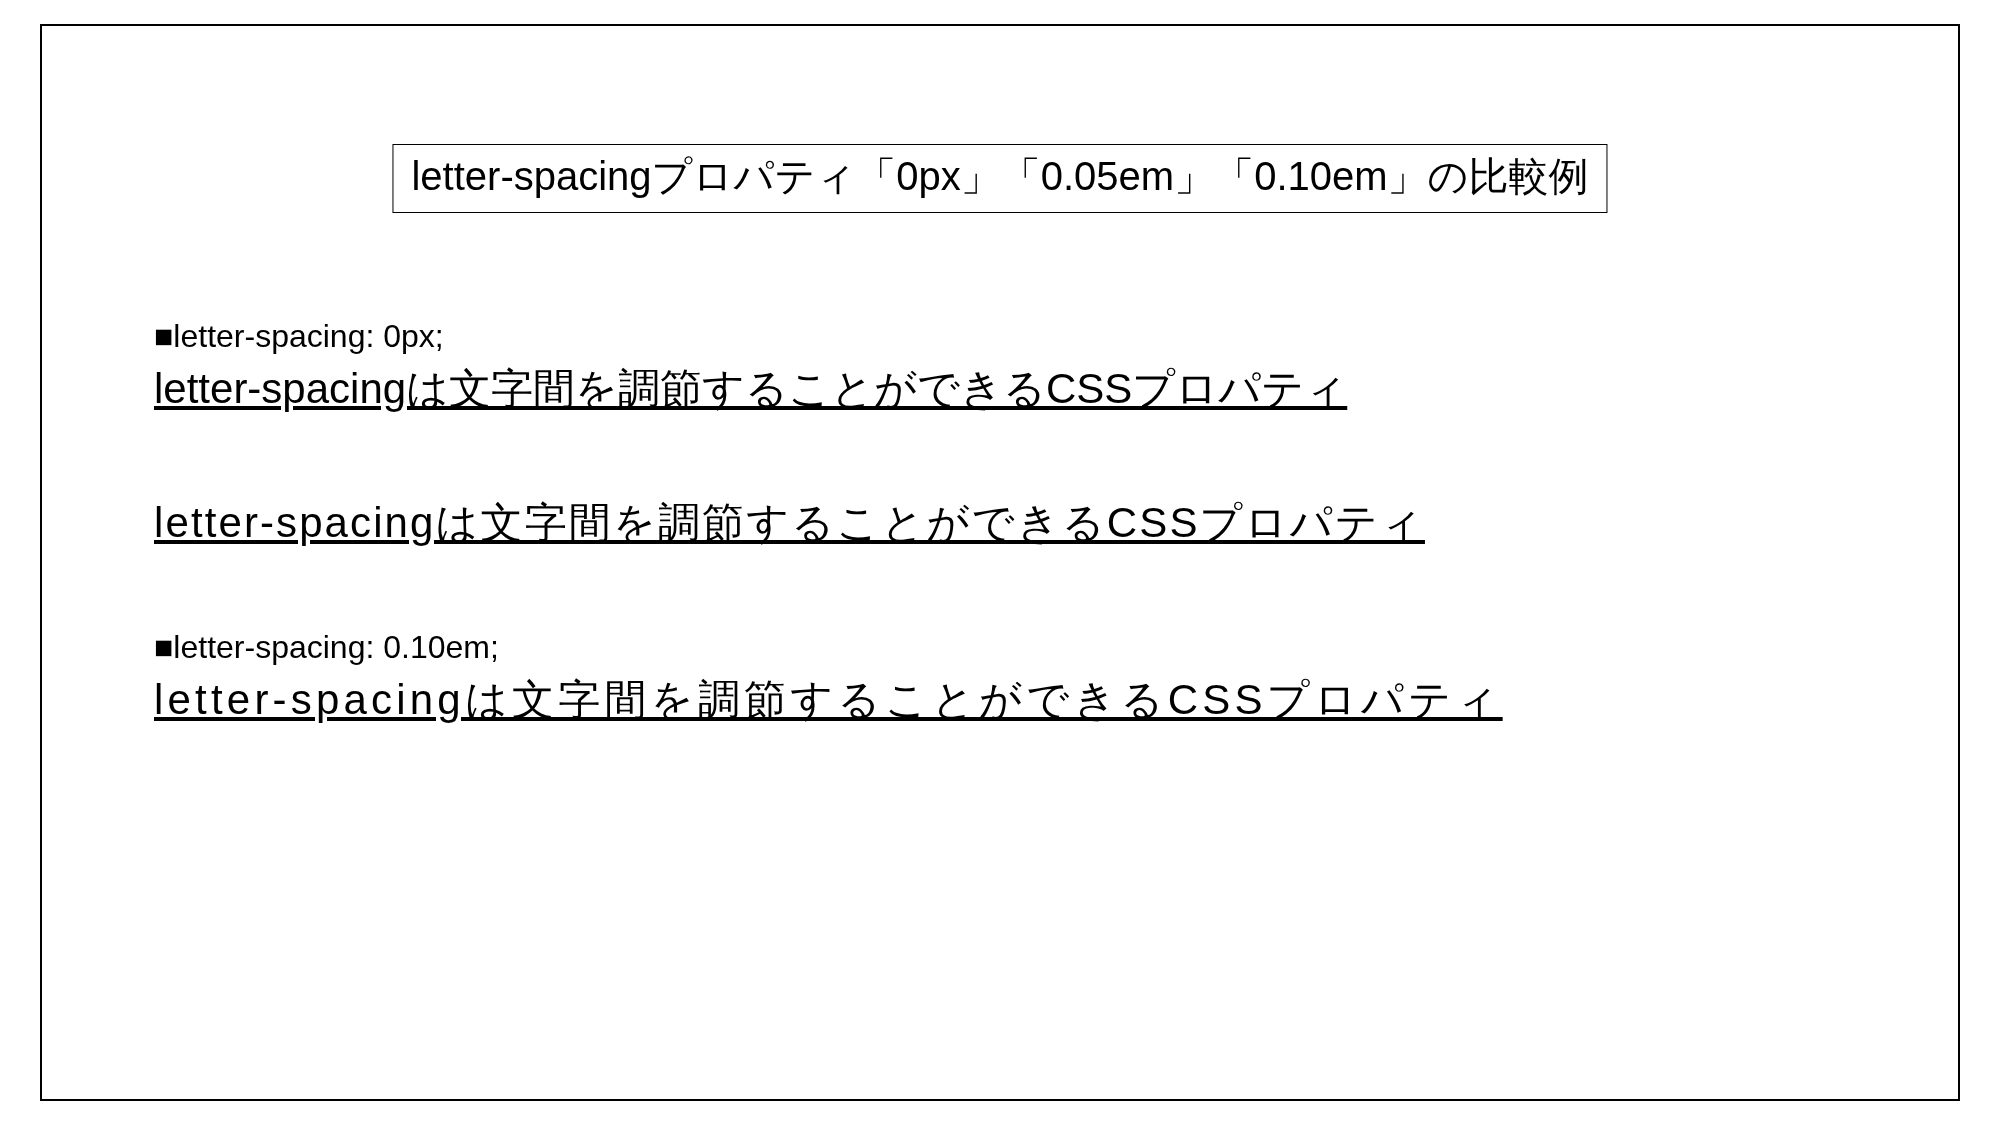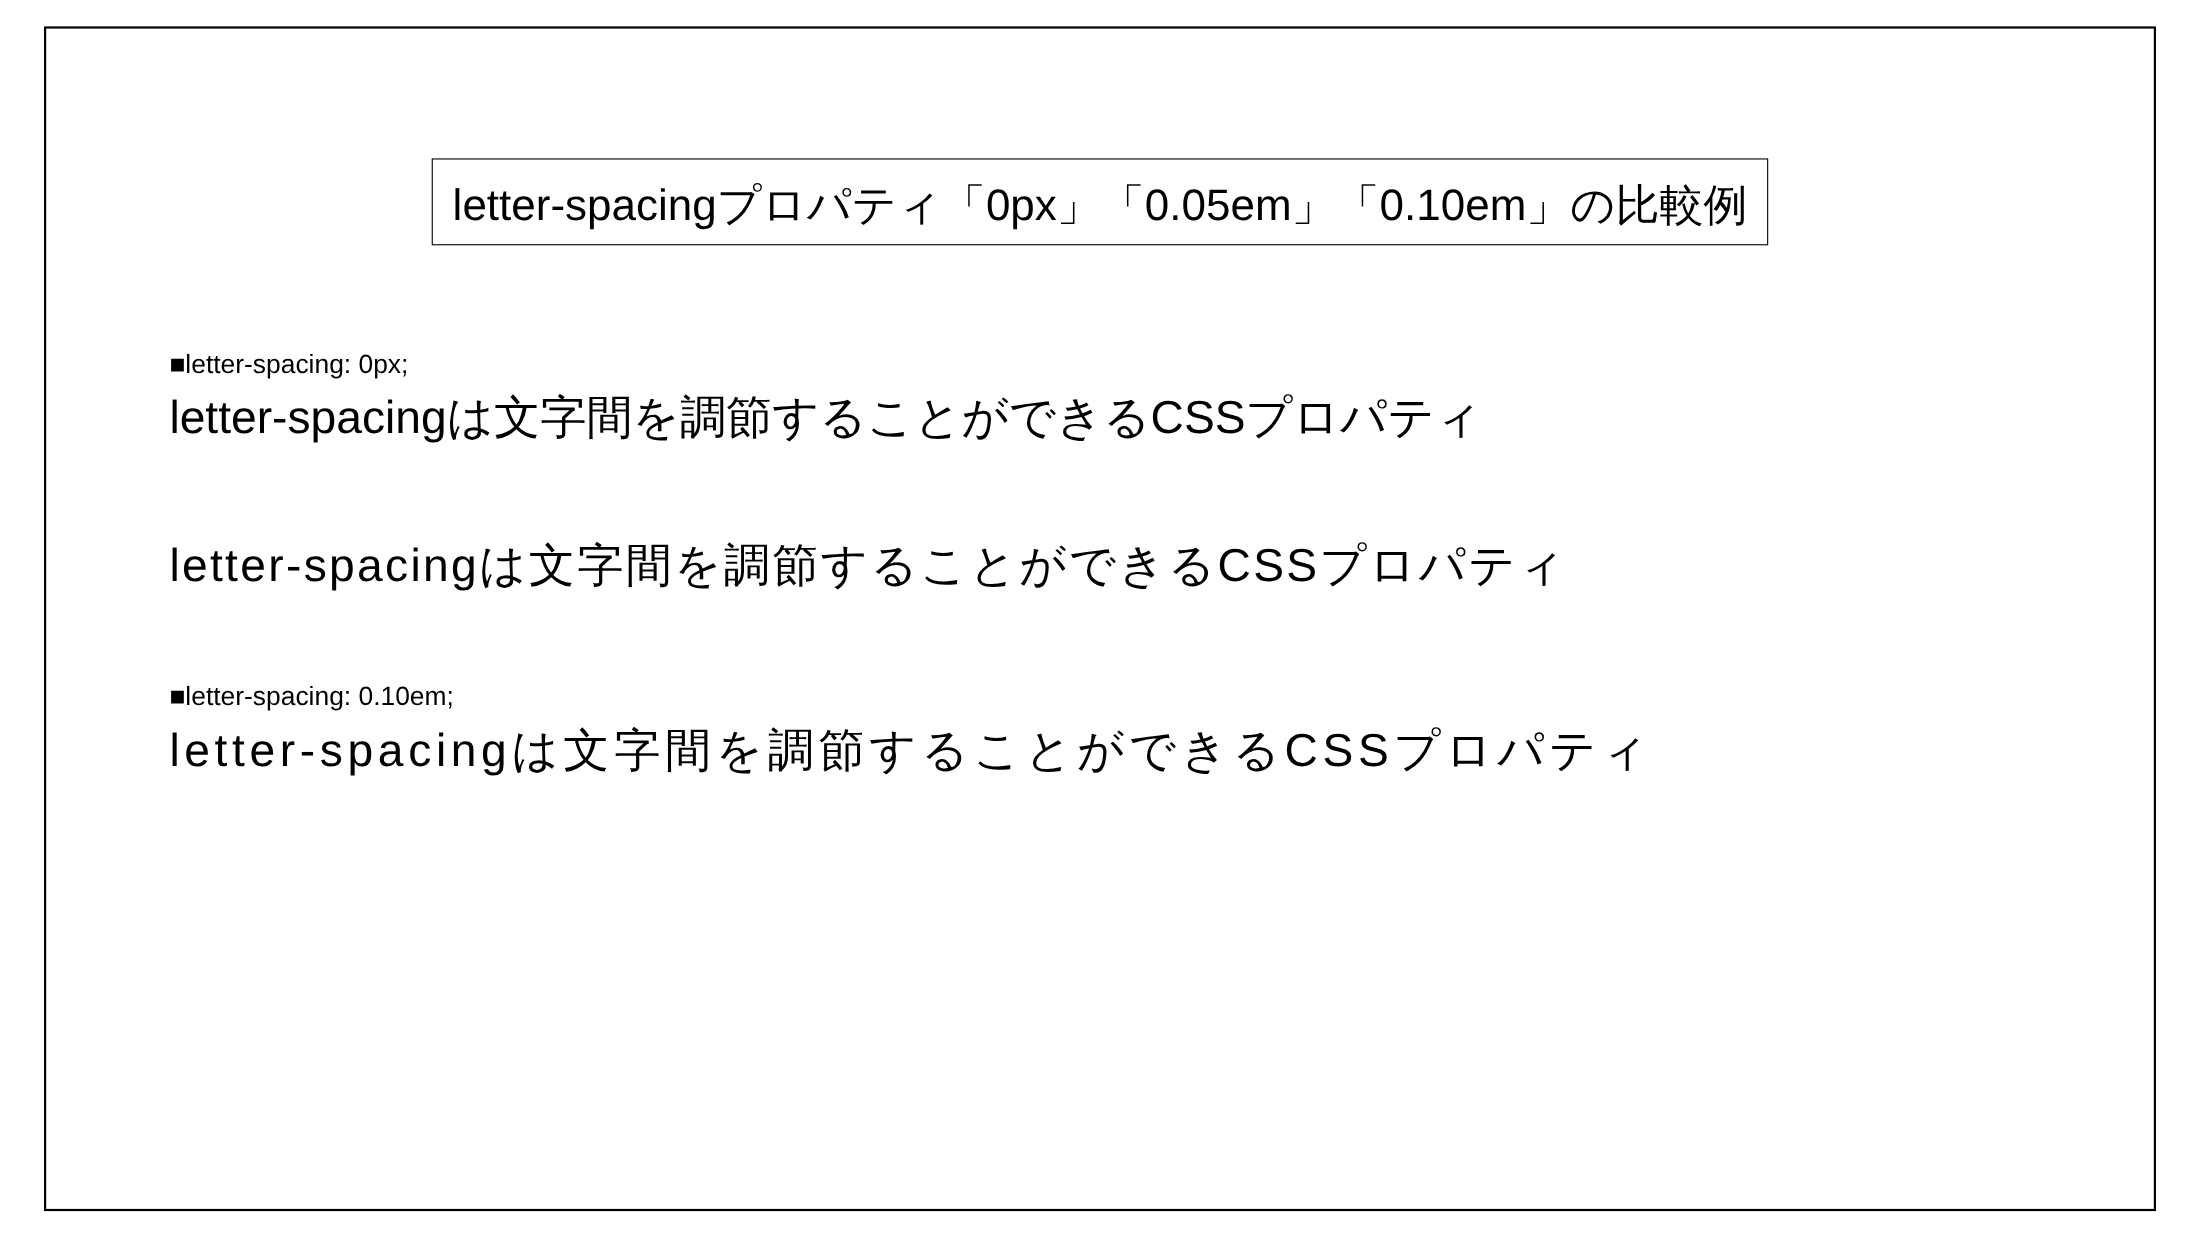--- a/index.html
+++ b/index.html
@@ -21,43 +21,44 @@
       right: 40px;
       bottom: 24px;
       border: 2px solid #000000;
     }
     .title-box {
       position: absolute;
       top: 118px;
       left: 50%;
       transform: translateX(-50%);
       border: 1px solid #000000;
-      padding: 14px 18px 8px 18px;
+      padding: 4px 18px 8px 18px;
       font-size: 40px;
       white-space: nowrap;
       text-align: center;
     }
     .examples {
       position: absolute;
       top: 292px;
       left: 112px;
       right: 60px;
     }
     .example-block {
       margin-bottom: 78px;
     }
     .example-label {
-      font-size: 24px;
+      font-size: 32px;
       font-weight: 400;
       margin-bottom: 6px;
     }
     .example-text {
       font-size: 42px;
       font-weight: 500;
       white-space: nowrap;
+      text-decoration: underline;
     }
     .ls-0 { letter-spacing: 0px; }
     .ls-005 { letter-spacing: 0.05em; }
     .ls-010 { letter-spacing: 0.10em; }
   </style>
 </head>
 <body>
 
 <div class="outer-frame">
 

